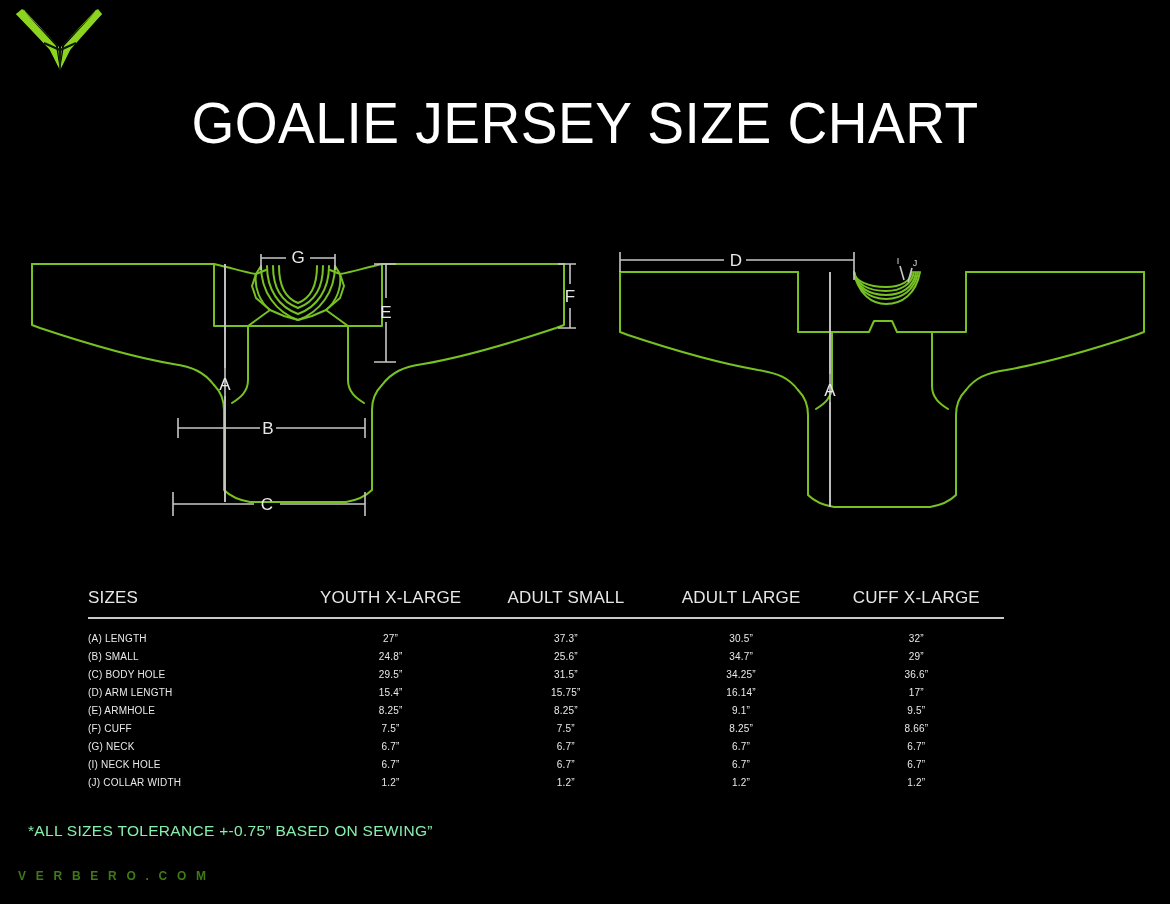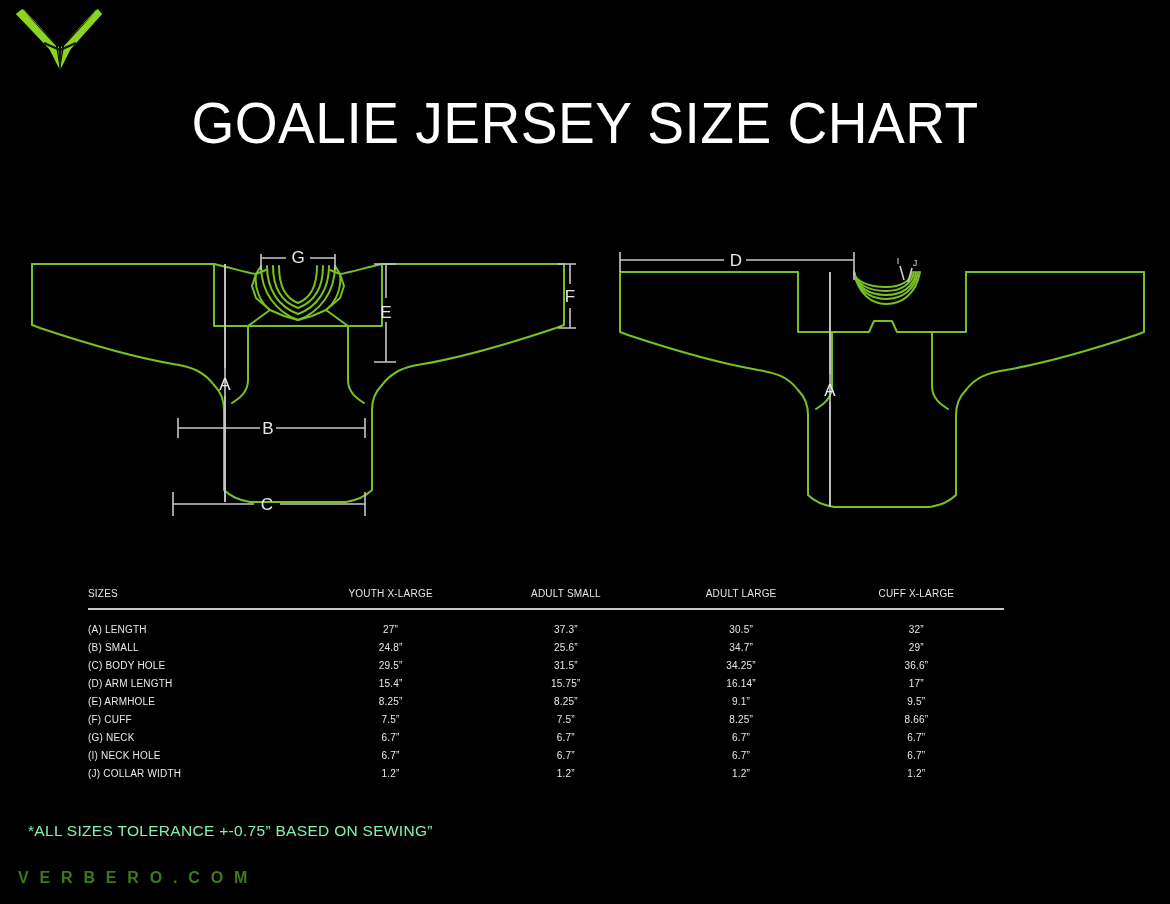--- a/index.html
+++ b/index.html
@@ -69,21 +69,21 @@
     top: 588px;
     width: 916px;
   }
   table.sizes {
     width: 100%;
     border-collapse: collapse;
     table-layout: fixed;
   }
   table.sizes th {
     font-weight: 400;
-    font-size: 10px;
+    font-size: 17px;
     color: #e6e6e6;
     padding: 0 0 9px 0;
     text-align: center;
     letter-spacing: 0.2px;
     white-space: nowrap;
   }
   table.sizes th.col-label {
     text-align: left;
     width: 215px;
   }
@@ -118,21 +118,21 @@
     color: #86efac;
     letter-spacing: 0.3px;
     white-space: nowrap;
   }
 
   
   #watermark {
     position: absolute;
     left: 18px;
     top: 869px;
-    font-size: 16px;
+    font-size: 12px;
     font-weight: 700;
     color: #3f7a17;
     letter-spacing: 3.2px;
     white-space: nowrap;
   }
 
   .dim-label {
     font-family: "Liberation Sans", sans-serif;
     font-size: 17px;
     fill: #e8e8e8;

